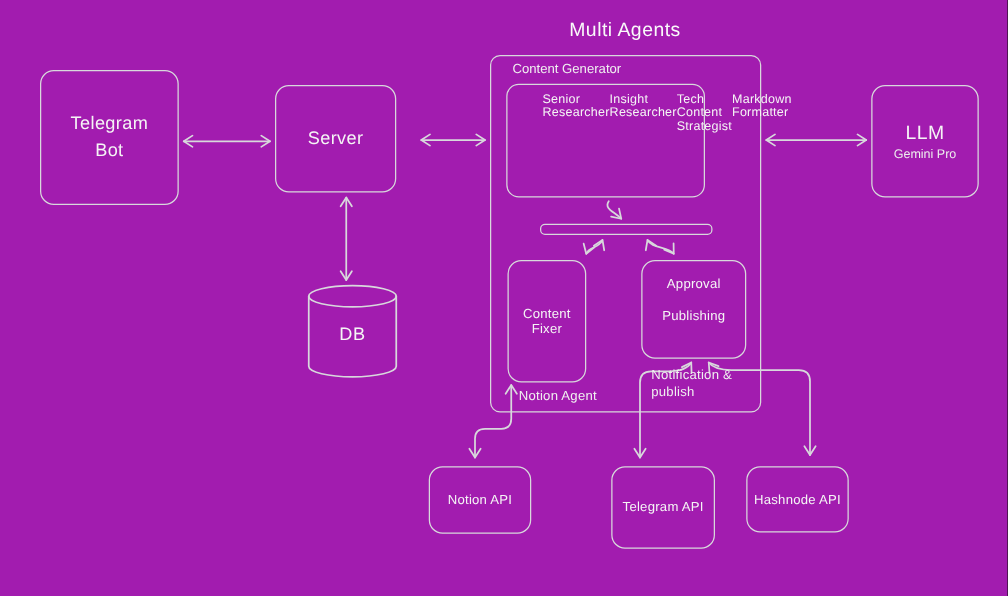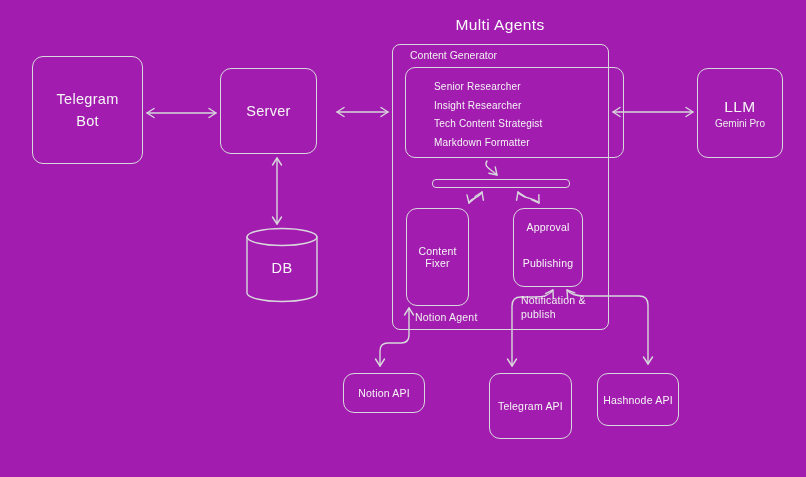--- a/index.html
+++ b/index.html
@@ -24,32 +24,32 @@
     position:absolute;left:400px;top:16px;width:200px;text-align:center;
     font-size:15.5px;font-weight:500;letter-spacing:.4px;color:#fafafa;
   }
   .floating{position:absolute;font-size:10.5px;letter-spacing:.2px;color:#f0f0f0;}
   
   .telegram-bot{left:32px;top:56px;width:111px;height:108px;}
   .telegram-bot span{width:72px;}
   .server{left:220px;top:68px;width:97px;height:86px;}
   .cg{left:392px;top:44px;width:217px;height:286px;border-radius:8px;}
   .cg-label{position:absolute;left:410px;top:49px;font-size:10.5px;color:#f0f0f0;}
-  .agents{left:405px;top:67px;width:219px;height:91px;border-radius:10px;
-          flex-direction:column;align-items:flex-start;justify-content:space-evenly;
+  .agents{left:405px;top:67px;width:159px;height:91px;border-radius:10px;
+          flex-direction:row;align-items:flex-start;justify-content:space-evenly;
           padding:6px 6px 2px 28px;text-align:left;}
   .agents div{font-size:10px;letter-spacing:.2px;}
   .bar{position:absolute;left:432px;top:179px;width:138px;height:9px;box-sizing:border-box;
        border:1.4px solid #d8d8dc;border-radius:4px;}
   .content-fixer{left:406px;top:208px;width:63px;height:98px;}
-  .approval{left:513px;top:208px;width:70px;height:79px;flex-direction:column;justify-content:flex-start;padding-top:12px;gap:24px;}
+  .approval{left:513px;top:208px;width:84px;height:79px;flex-direction:column;justify-content:flex-start;padding-top:12px;gap:14px;}
   .llm{left:697px;top:68px;width:86px;height:90px;flex-direction:column;gap:2px;}
   .llm .big{font-size:15.5px;letter-spacing:.4px;}
   .llm .sub{font-size:10px;color:#ededed;}
-  .notion-api{left:343px;top:373px;width:82px;height:40px;}
+  .notion-api{left:343px;top:373px;width:82px;height:54px;}
   .telegram-api{left:489px;top:373px;width:83px;height:66px;}
   .hashnode-api{left:597px;top:373px;width:82px;height:53px;}
   .db-label{position:absolute;left:247px;top:260px;width:70px;text-align:center;
             font-size:14.5px;letter-spacing:.5px;}
   .notion-agent{left:415px;top:311px;}
   .notify{left:521px;top:293px;line-height:14px;}
 </style>
 </head>
 <body>
 

